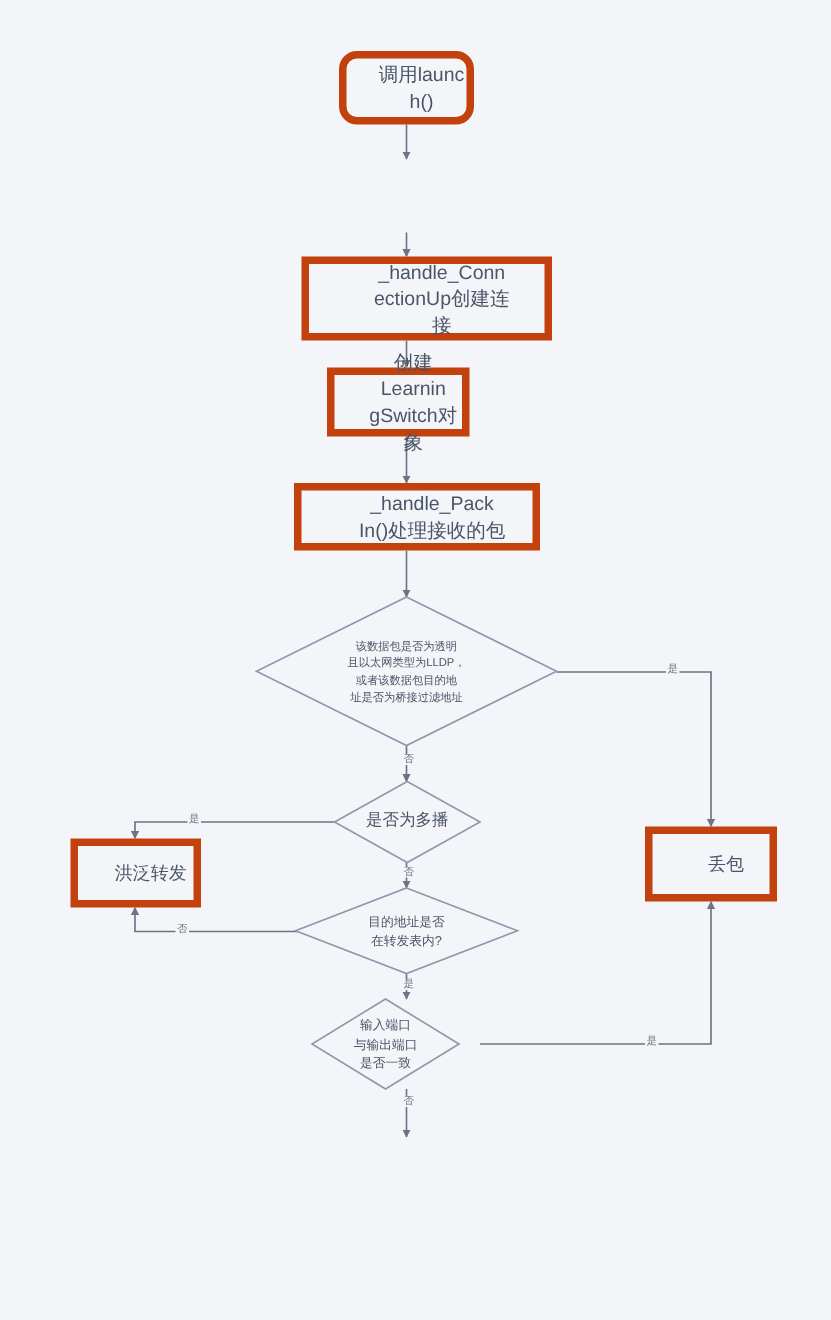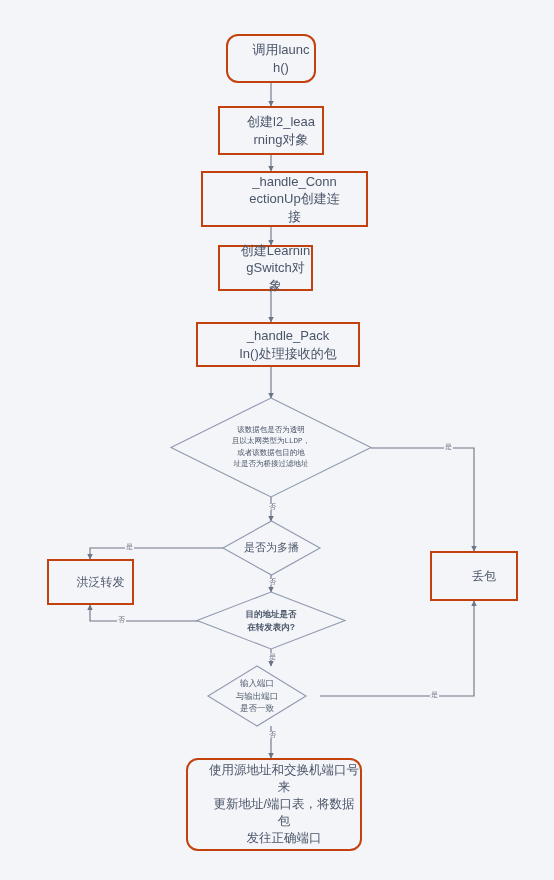--- a/index.html
+++ b/index.html
@@ -27,21 +27,21 @@
   }
   .node {
     position: absolute;
     box-sizing: border-box;
     display: flex;
     align-items: center;
     justify-content: center;
     text-align: center;
     color: #4a5568;
     background: #f4f5f9;
-    border: 2px solid #c2410c;
+    border: 5px solid #c2410c;
     line-height: 1.35;
     white-space: pre-line;
     z-index: 2;
     padding-left: 20px;
   }
   .node.rounded {
     border-radius: 12px;
   }
   .node.terminal {
     font-size: 13px;
@@ -72,23 +72,23 @@
     width: 100%;
     height: 100%;
     display: flex;
     align-items: center;
     justify-content: center;
     text-align: center;
     color: #4a5568;
     white-space: pre-line;
     pointer-events: none;
   }
-  .d1 .diamond-label { font-size: 7.5px; line-height: 1.5; font-family: Liberation Mono, monospace; }
+  .d1 .diamond-label { font-size: 7.5px; line-height: 1.5; }
   .d2 .diamond-label { font-size: 11px; line-height: 1.4; }
-  .d3 .diamond-label { font-size: 8.5px; line-height: 1.5; font-weight: bold; }
+  .d3 .diamond-label { font-size: 8.5px; line-height: 1.5; }
   .d4 .diamond-label { font-size: 8.5px; line-height: 1.5; }
   .edge-label {
     position: absolute;
     font-size: 7px;
     color: #6b7484;
     background: #f4f5f9;
     padding: 0 1px;
     z-index: 3;
     line-height: 1;
   }
@@ -130,22 +130,20 @@
 
       <path d="M 320 696 L 474 696 L 474 601"></path>
 
       <path d="M 271 726 L 271 758"></path>
     </g>
   </svg>
 
   <div class="node rounded terminal" style="left:226px; top:34px; width:90px; height:49px;">调用launc
 h()</div>
 
-  <div class="node process" style="left:218px; top:106px; width:106px; height:49px;">创建l2_leaa
-rning对象</div>
 
   <div class="node process" style="left:201px; top:171px; width:167px; height:56px;">_handle_Conn
 ectionUp创建连
 接</div>
 
   <div class="node process" style="left:218px; top:245px; width:95px; height:46px;">创建Learnin
 gSwitch对象</div>
 
   <div class="node process" style="left:196px; top:322px; width:164px; height:45px;">_handle_Pack
 In()处理接收的包</div>
@@ -181,23 +179,20 @@
     </svg>
     <div class="diamond-label">输入端口
 与输出端口
 是否一致</div>
   </div>
 
   <div class="node small" style="left:47px; top:559px; width:87px; height:46px;">洪泛转发</div>
 
   <div class="node small" style="left:430px; top:551px; width:88px; height:50px;">丢包</div>
 
-  <div class="node rounded bottom" style="left:186px; top:758px; width:176px; height:93px;">使用源地址和交换机端口号来
-更新地址/端口表，将数据包
-发往正确端口</div>
 
   <div class="edge-label" style="left:444px; top:443px;">是</div>
 
   <div class="edge-label" style="left:268px; top:503px;">否</div>
 
   <div class="edge-label" style="left:125px; top:543px;">是</div>
 
   <div class="edge-label" style="left:268px; top:578px;">否</div>
 
   <div class="edge-label" style="left:117px; top:616px;">否</div>

